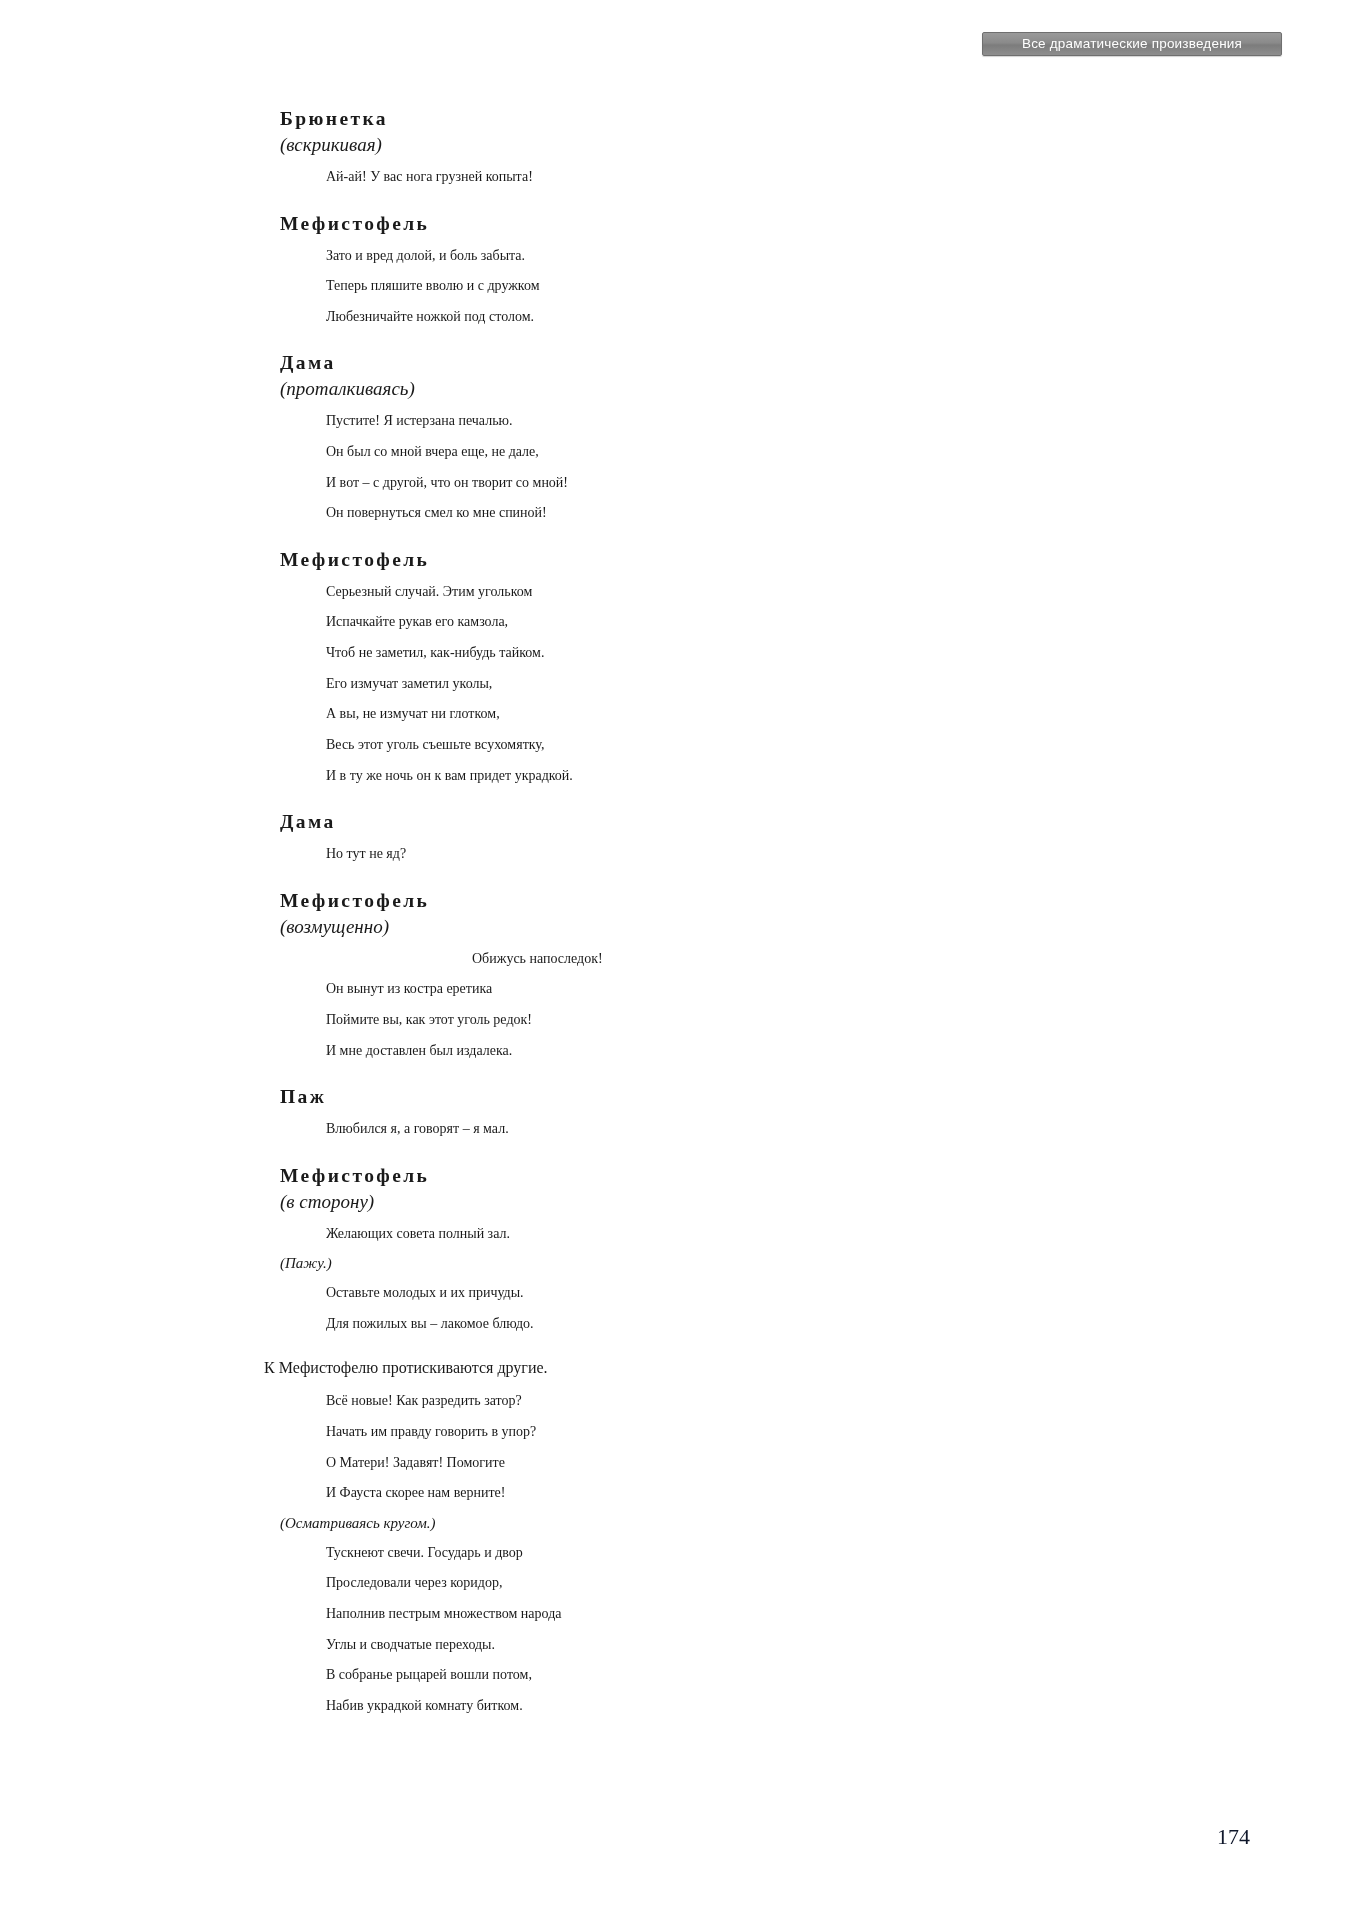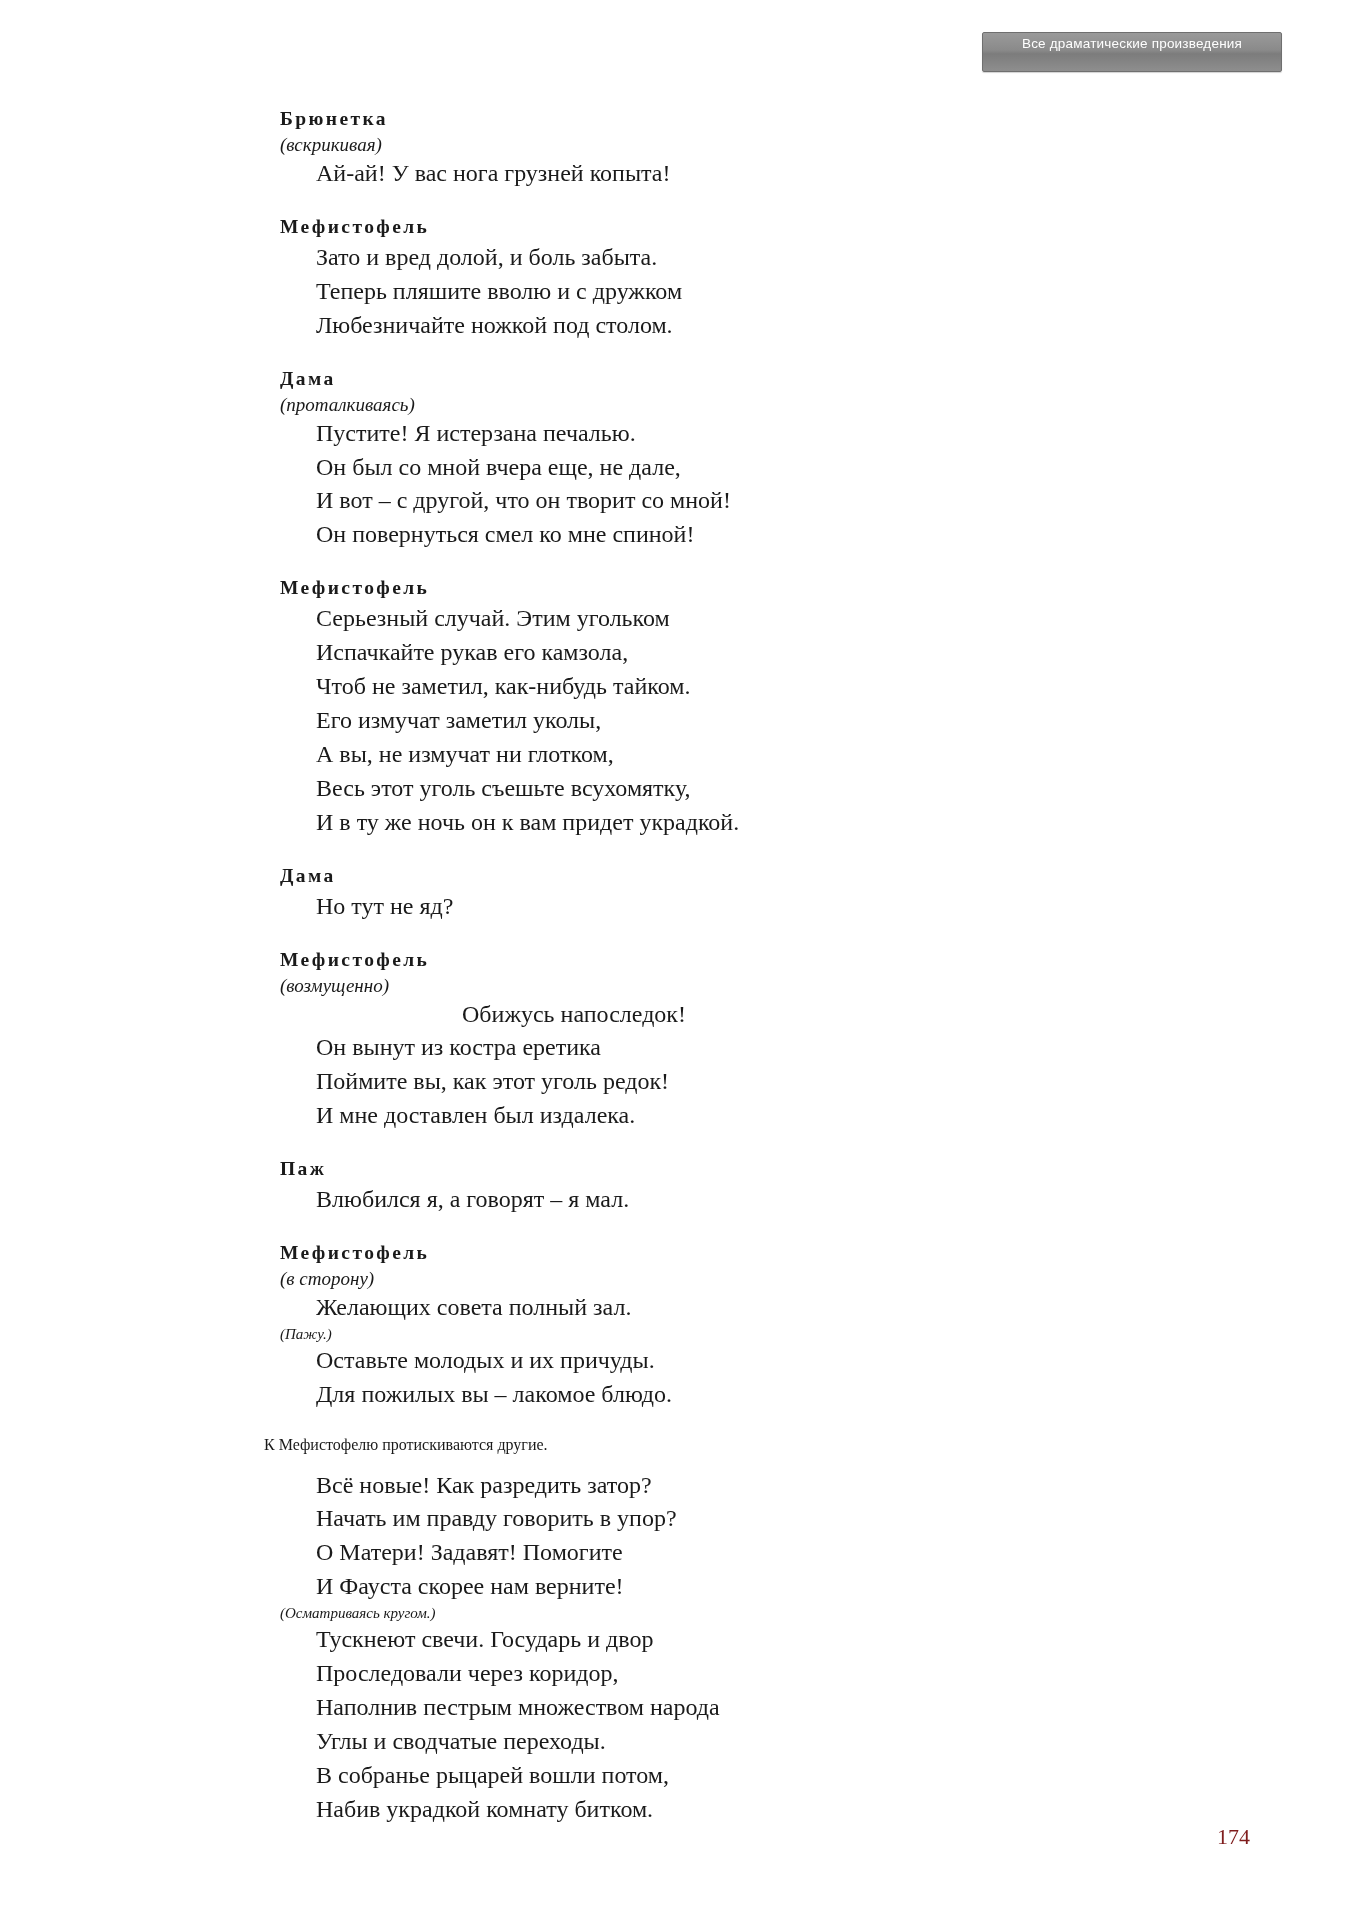--- a/index.html
+++ b/index.html
@@ -14,21 +14,21 @@
     font-family: "Liberation Serif", serif;
     color: #1a1a1a;
     overflow: hidden;
   }
 
   
   .header-tab {
     position: absolute;
     top: 32px;
     right: 74px;
-    height: 40px;
+    height: 24px;
     min-width: 300px;
     box-sizing: border-box;
     padding: 3px 14px 4px 14px;
     background: linear-gradient(to bottom, #9a9a9a 0%, #8a8a8a 45%, #7c7c7c 55%, #8e8e8e 100%);
     border: 1px solid #6f6f6f;
     border-radius: 2px;
     color: #ffffff;
     font-family: "Liberation Sans", sans-serif;
     font-size: 13.5px;
     letter-spacing: 0.2px;
@@ -55,23 +55,23 @@
   }
   .block:first-child .speaker { margin-top: 0; }
 
   .stage {
     font-style: italic;
     font-size: 19px;
     margin: 0 0 2px 0;
   }
 
   .line {
-    font-size: 24px;
+    font-size: 14px;
     line-height: 1.33;
-    margin: 2px;
+    margin: 12px;
     padding-left: 34px;
     white-space: pre-wrap;
   }
 
   .line.indent-big { padding-left: 180px; }
 
   .stage-inline {
     font-style: italic;
     font-size: 15px;
     margin: 0 0 2px 0;
@@ -83,21 +83,21 @@
     margin: 24px 0 14px -16px;
     line-height: 1.3;
   }
 
   .folio {
     position: absolute;
     right: 106px;
     bottom: 70px;
     font-size: 22px;
     font-family: "Liberation Serif", serif;
-    color: #7f1d1d;
+    color: #0f172a;
   }
 </style>
 </head>
 <body>
 
 <div class="header-tab">
   <span>Все драматические произведения</span>
 </div>
 
 <div class="page">

